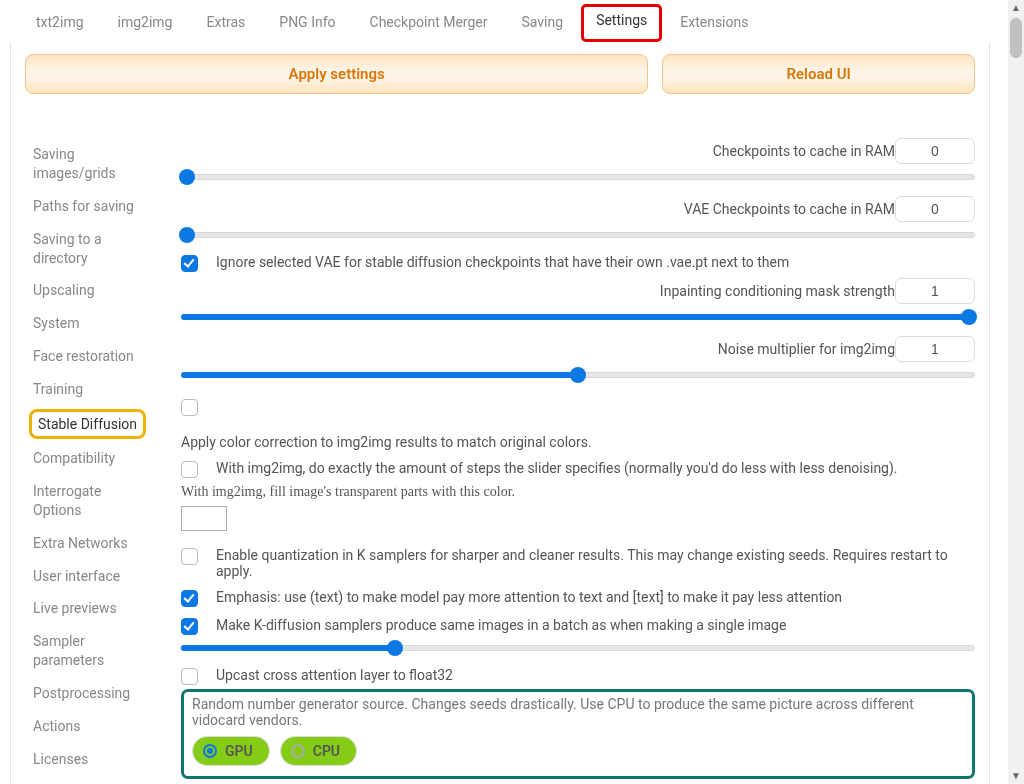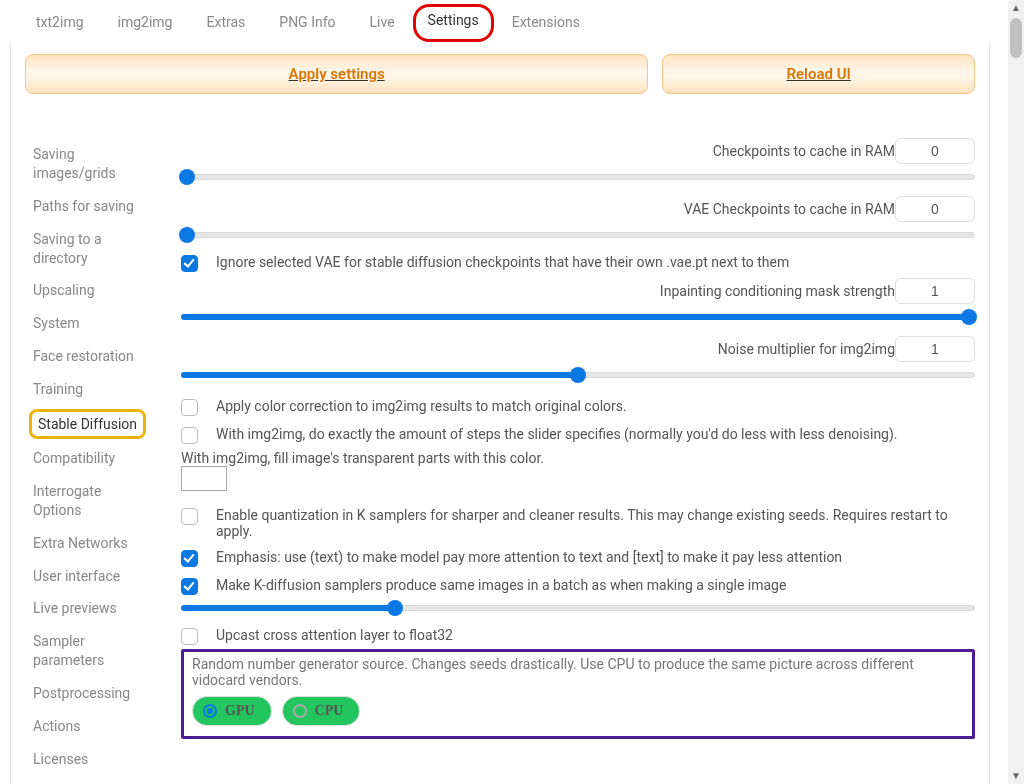--- a/index.html
+++ b/index.html
@@ -44,30 +44,29 @@
   }
   .tab {
     padding: 8px 14px 10px 14px;
     color: #888;
     cursor: pointer;
     border: 2px solid transparent;
     border-radius: 6px 6px 0 0;
   }
   .tab-highlight {
     border: 3px solid #e30000;
-    border-radius: 16px;
+    border-radius: 5px;
     padding: 5px 12px 7px 12px;
     color:#333;
   }
   
   .action-row {
     display: flex;
     gap: 14px;
     padding: 12px 14px 14px 14px;
-    text-decoration: underline;
   }
   .action-btn {
     flex: 1;
     text-align: center;
     padding: 10px 0;
     border-radius: 8px;
     border: 1px solid #f3c58a;
     background: linear-gradient(#ffe4bd, #fef4e7 40%, #fef4e7 60%, #ffe4bd);
     color: #d97706;
     font-weight: 600;
@@ -200,63 +199,63 @@
   .radio-pill {
     border: 1px solid #ddd;
     border-radius: 18px;
     padding: 6px 16px 6px 10px;
     display: flex;
     align-items: center;
     gap: 8px;
     cursor: pointer;
     font-weight:600;
     color:#555;
-    background:#22c55e;
-    font-family:Liberation Serif, serif;
+    background:#84cc16;
   }
   .radio-pill .dot {
     width: 14px; height: 14px;
     border: 2px solid #aaa;
     border-radius: 50%;
     position: relative;
   }
   .radio-pill.sel .dot {
     border-color: #0b78e3;
   }
   .radio-pill.sel .dot::after {
     content:"";
     position:absolute;
     left:2px; top:2px; width:6px; height:6px;
     background:#0b78e3;
     border-radius:50%;
   }
   .rng-box {
-    border: 3px solid #4c1d95;
-    border-radius: 2px;
+    border: 3px solid #0f766e;
+    border-radius: 7px;
     padding: 4px 8px 10px 8px;
     margin-top: 2px;
   }
   .muted-small { color:#777; }
   .setting-text { color:#555; }
 </style>
 </head>
 <body>
 
 <div class="scroll-track">
   <div class="scroll-arrow" style="top:0">▲</div>
   <div class="scroll-thumb" style="top:18px; height:40px;"></div>
   <div class="scroll-arrow" style="bottom:0">▼</div>
 </div>
 
 <div class="tabs">
   <div class="tab">txt2img</div>
   <div class="tab">img2img</div>
   <div class="tab">Extras</div>
   <div class="tab">PNG Info</div>
-  <div class="tab">Live</div>
+  <div class="tab">Checkpoint Merger</div>
+  <div class="tab">Saving</div>
   <div class="tab-highlight">Settings</div>
   <div class="tab">Extensions</div>
 </div>
 
 <div class="content">
 
   <div class="action-row">
     <div class="action-btn apply">Apply settings</div>
     <div class="action-btn">Reload UI</div>
   </div>
@@ -330,32 +329,32 @@
           <span class="setting-text">Noise multiplier for img2img</span>
           <input class="num-input" value="1" style="">
         </div>
         <div class="slider">
           <div class="track"></div>
           <div class="fill" style="width:50%"></div>
           <div class="thumb" style="left:50%"></div>
         </div>
       </div>
 
-      <div class="chk-row" style="margin-top:18px;">
+      <div class="chk-row" style="margin-top:18px;flex-direction:column;">
         <div class="chk"></div>
         <span class="setting-text">Apply color correction to img2img results to match original colors.</span>
       </div>
 
       <div class="chk-row">
         <div class="chk"></div>
         <span class="setting-text">With img2img, do exactly the amount of steps the slider specifies (normally you'd do less with less denoising).</span>
       </div>
 
       <div class="row" style="margin-top:-4px; margin-bottom:16px;">
-        <div class="setting-text" style="">With img2img, fill image's transparent parts with this color.</div>
+        <div class="setting-text" style="margin-bottom:6px;font-family:Liberation Serif, serif;">With img2img, fill image's transparent parts with this color.</div>
         <div class="blank-color-input"></div>
       </div>
 
       <div class="chk-row">
         <div class="chk"></div>
         <span class="setting-text">Enable quantization in K samplers for sharper and cleaner results. This may change existing seeds. Requires restart to apply.</span>
       </div>
 
       <div class="chk-row">
         <div class="chk checked"></div>

